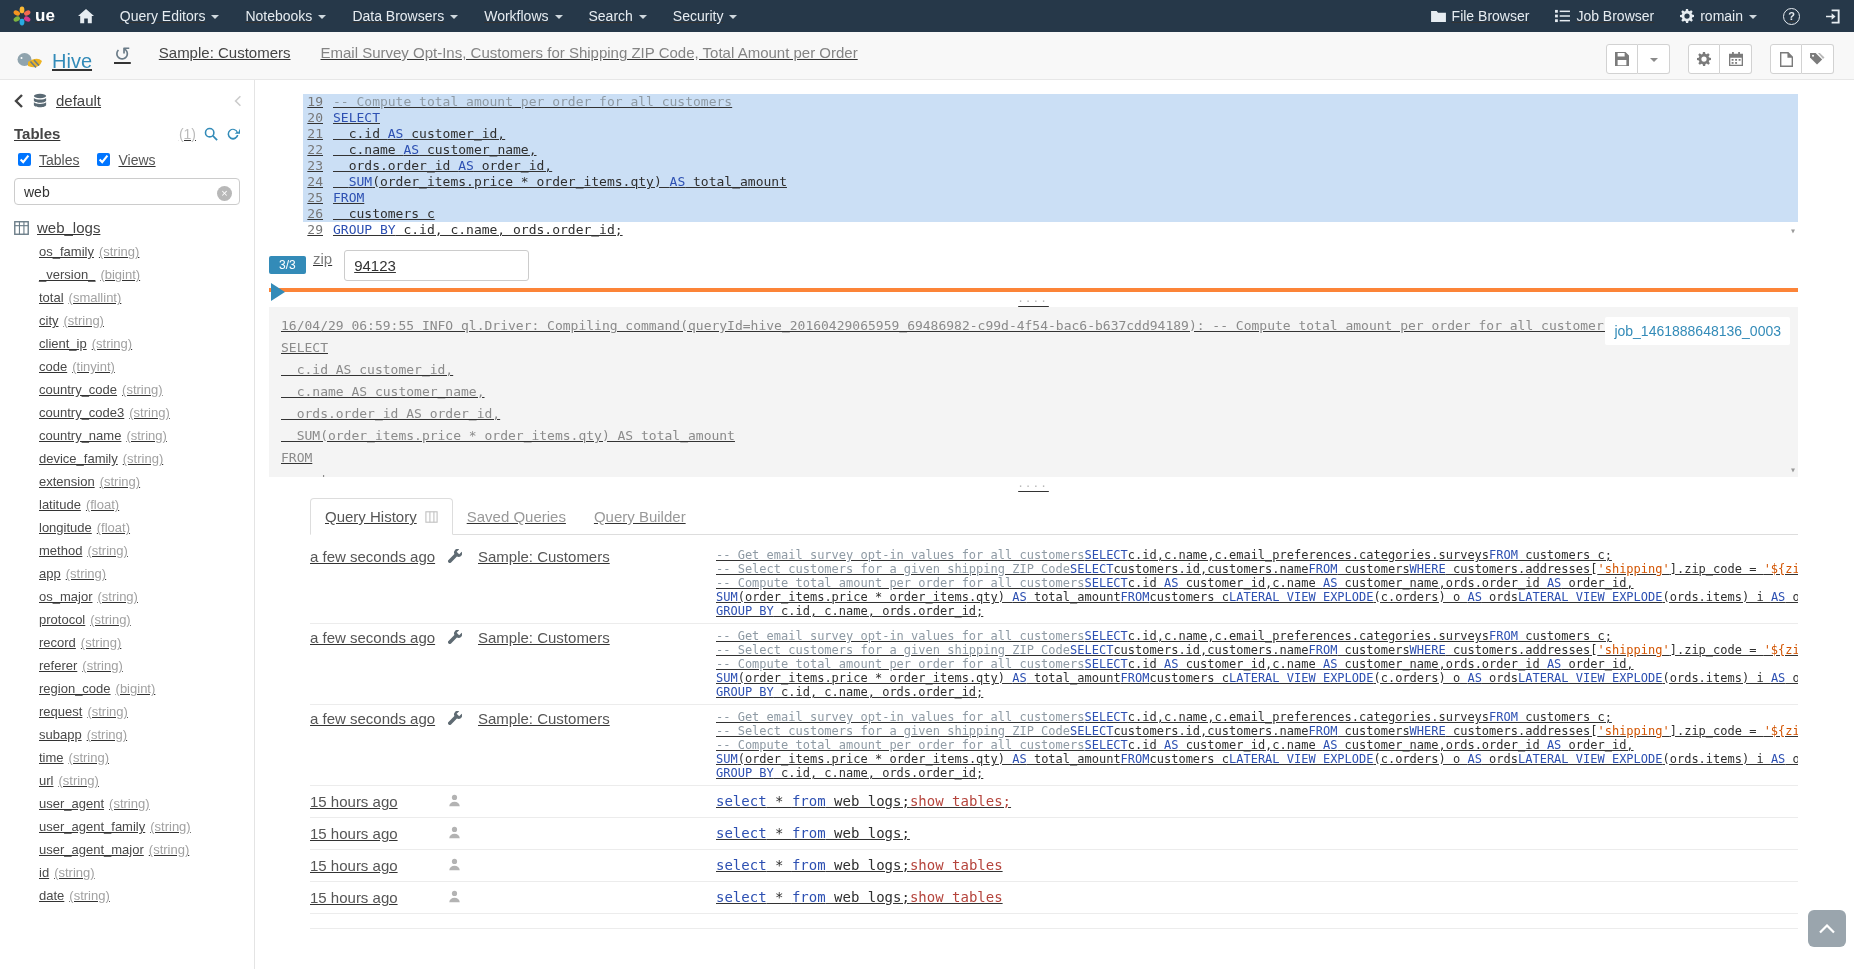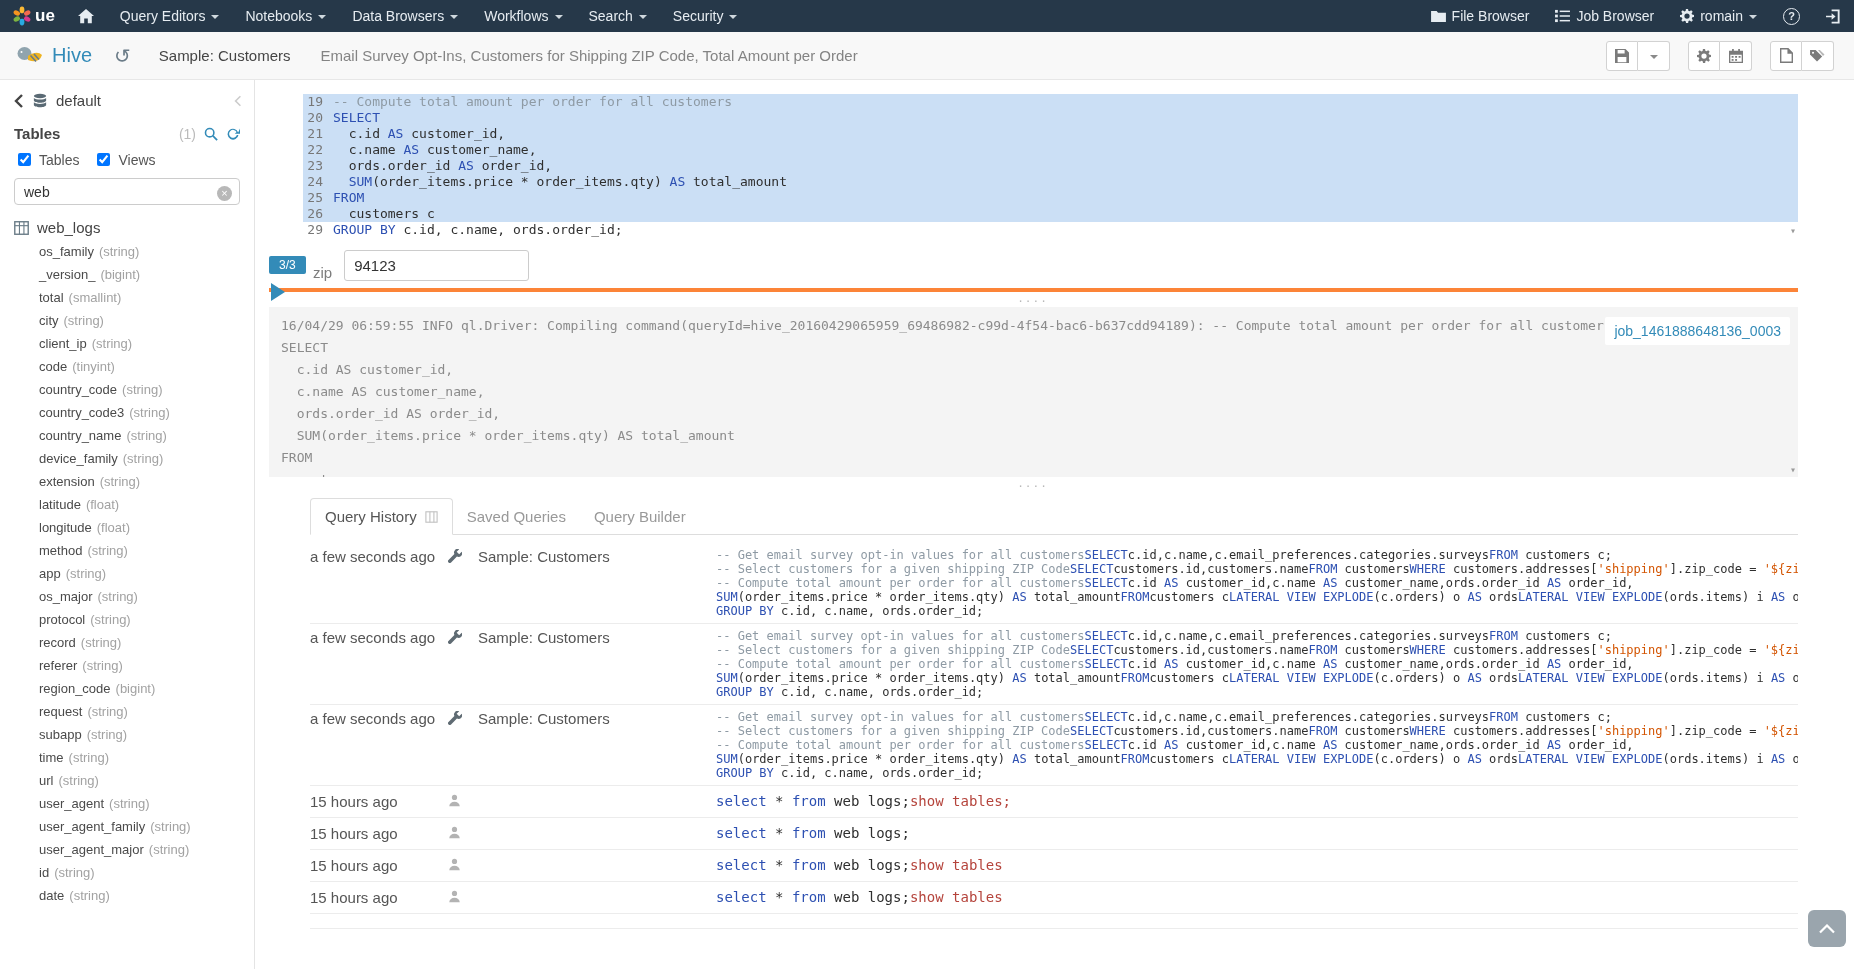--- a/index.html
+++ b/index.html
@@ -5,39 +5,39 @@
 <style>
   :root{
     --accent:#338bb8; --progress:#fc8438;
     --sql-keyword:#2d50b2; --sql-comment:#8e9aa4; --sql-string:#d35400;
     --sql-special:#b5443c; --selection:#cbdff5;
   }
   *{box-sizing:border-box;}
   html,body{margin:0;padding:0;}
   body{width:1854px;height:969px;overflow:hidden;background:#fff;color:#333;
        font-family:"Liberation Sans",sans-serif;font-size:14px;}
-  .page{width:100%;height:100%;display:flex;flex-direction:column;}
+  .page{width:100%;height:100%;display:flex;flex-direction:column;text-decoration:underline;}
 
   
   .topnav{height:32px;background:#263849;display:flex;align-items:stretch;flex-shrink:0;}
   .topnav a{text-decoration:none;}
   .nav-item{display:flex;align-items:center;gap:6px;padding:0 13px;color:#e6ecf1;font-size:14px;cursor:pointer;}
   .brand{display:flex;align-items:center;gap:3px;padding:0 10px 0 12px;color:#fff;font-weight:bold;font-size:17px;cursor:pointer;}
   .nav-menus{display:flex;}
   .caret{width:0;height:0;border-left:4px solid transparent;border-right:4px solid transparent;border-top:4px solid #cfd8de;margin-top:2px;display:inline-block;}
   .caret.dark{border-top-color:#8a8a8a;}
   .nav-right{margin-left:auto;display:flex;}
   .icon{display:inline-flex;align-items:center;justify-content:center;line-height:0;}
   .help-circle{width:17px;height:17px;border-radius:50%;border:1.5px solid #e6ecf1;color:#e6ecf1;
     font-size:11px;font-weight:bold;display:flex;align-items:center;justify-content:center;line-height:1;}
   .help-circle::after{content:"?";}
 
   
-  .subheader{height:48px;background:#f8f8f8;border-bottom:1px solid #e7e7e7;display:flex;align-items:center;
-    padding:0 20px 0 16px;flex-shrink:0;}
+  .subheader{height:48px;background:#f8f8f8;border-bottom:1px solid #e7e7e7;display:flex;
+    padding:12px 20px 0 16px;flex-shrink:0;}
   .app-brand{display:flex;align-items:center;gap:8px;color:var(--accent);font-size:20px;cursor:pointer;}
   .history-btn{margin-left:22px;color:#6b7c88;font-size:20px;cursor:pointer;line-height:1;}
   .history-btn::after{content:"\21ba";}
   .query-name{margin-left:28px;color:#454545;font-size:15px;}
   .query-desc{margin-left:30px;color:#848484;font-size:15px;}
   .sub-actions{margin-left:auto;display:flex;gap:18px;}
   .btn-group{display:flex;}
   .btn{height:30px;min-width:32px;padding:0 8px;background:#fff;border:1px solid #d2d2d2;display:flex;
     align-items:center;justify-content:center;color:#7b7b7b;cursor:pointer;font-family:inherit;}
   .btn-group .btn + .btn{border-left:none;}
@@ -85,21 +85,21 @@
   .code-line.sel{background:var(--selection);}
   .gut{width:30px;flex-shrink:0;text-align:right;padding-right:10px;color:#777;}
   .code-text{flex:1;min-width:0;overflow:hidden;}
   .tok-k{color:var(--sql-keyword);}
   .tok-c{color:var(--sql-comment);}
   .tok-t{color:#2f2f2f;}
   .tok-s{color:var(--sql-string);}
   .tok-r{color:var(--sql-special);}
   .sb-down{position:absolute;right:2px;bottom:2px;color:#9a9a9a;font-size:10px;line-height:1;cursor:pointer;}
   .sb-down::after{content:"\25be";}
-  .var-row{display:flex;align-items:flex-end;gap:12px;margin-top:12px;padding-left:10px;}
+  .var-row{display:flex;align-items:flex-start;gap:12px;margin-top:12px;padding-left:10px;}
   .var-label{color:#7d7d7d;font-size:15px;}
   .var-input{width:185px;height:31px;border:1px solid #ccc;border-radius:3px;padding:0 9px;font-size:15px;
     font-family:inherit;color:#333;}
   .progress-bar{height:4px;background:var(--progress);margin-top:7px;flex-shrink:0;}
   .resize-handle{height:15px;display:flex;align-items:center;justify-content:center;color:#b8b8b8;
     cursor:row-resize;font-size:14px;letter-spacing:3px;line-height:1;flex-shrink:0;}
   .resize-handle::after{content:"\00b7\00b7\00b7\00b7";}
   .log-block{position:relative;height:170px;flex-shrink:0;background:#f4f4f4;padding:8px 12px;overflow:hidden;
     font-family:"DejaVu Sans Mono",monospace;font-size:13px;line-height:22px;color:#8b8b8b;}
   .log-line{white-space:pre;}

